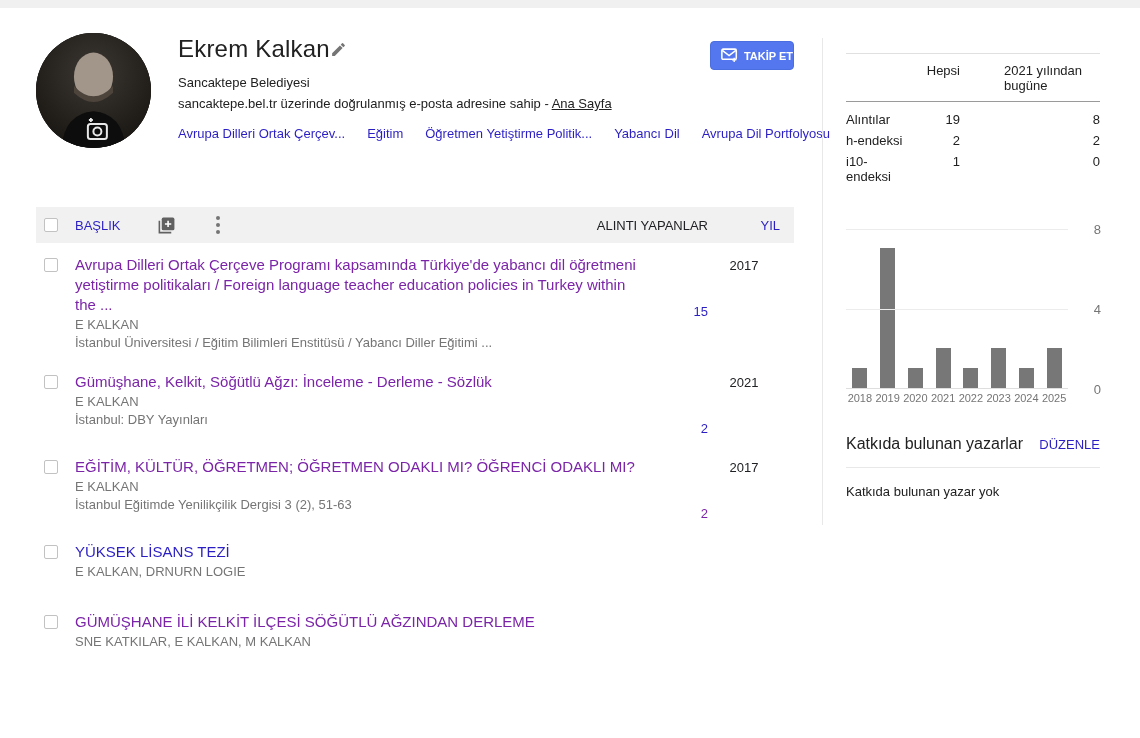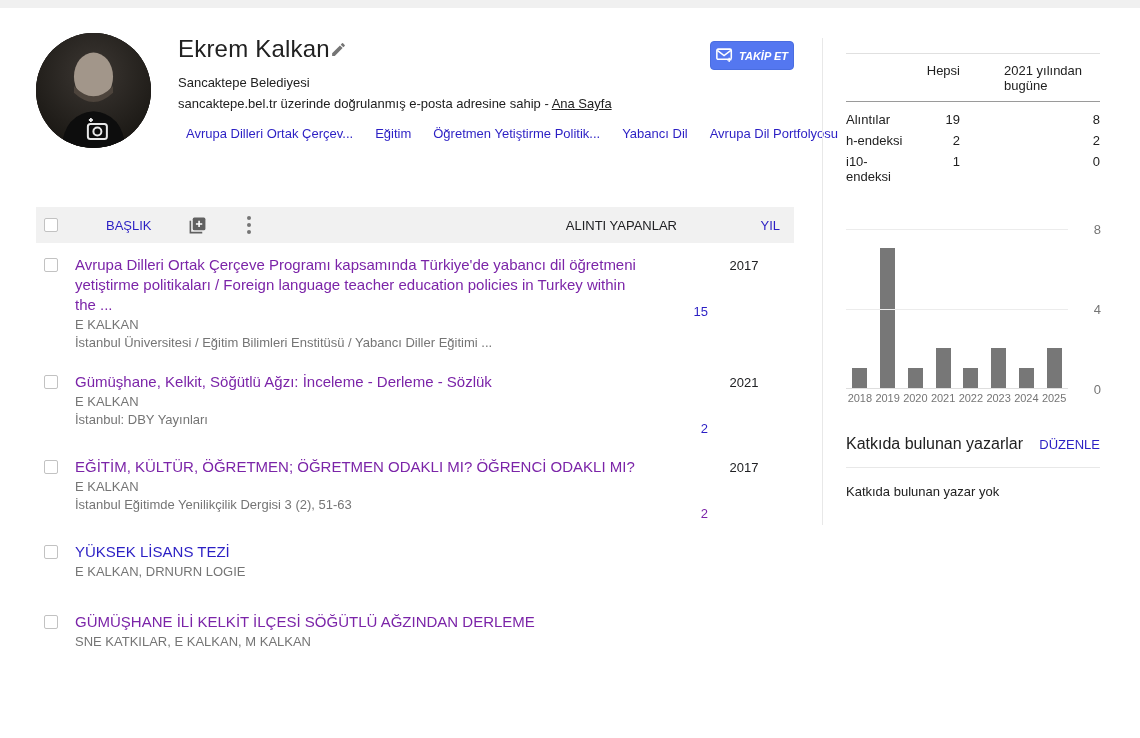--- a/index.html
+++ b/index.html
@@ -18,34 +18,34 @@
   .avatar{position:relative; width:115px; height:115px; border-radius:50%;
     overflow:hidden; flex:0 0 115px; cursor:pointer; background:#24211e;}
   .avatar svg.photo{width:100%; height:100%; display:block;}
   .cam{position:absolute; left:50%; bottom:8px; transform:translateX(-38%);}
   .info{margin-left:27px; padding-top:2px;}
   .name-row{display:flex; align-items:center; }
   .name-row h1{font-size:24px; font-weight:400; color:var(--text); letter-spacing:.2px;}
   .affil{font-size:13px; margin-top:12px; color:var(--text);}
   .verified{font-size:13px; margin-top:6px; color:var(--text);}
   .verified a{color:var(--text); text-decoration:underline; cursor:pointer;}
-  .interests{margin-top:12px; font-size:13px; max-width:530px; line-height:21px;margin-left:8px;}
+  .interests{margin-top:12px; font-size:13px; max-width:530px; line-height:21px;}
   .interests a{color:var(--blue); text-decoration:none; margin-right:22px; cursor:pointer; white-space:nowrap;}
   .follow-btn{position:absolute; right:0; top:8px; width:84px; height:29px;
     background:var(--btn); color:#fff; border:1px solid #4a6de0; border-radius:4px;
     font-size:11px; font-weight:bold; font-family:"Liberation Sans",sans-serif;
-    display:flex; align-items:center; justify-content:center; gap:6px; cursor:pointer;font-style:italic;}
+    display:flex; align-items:center; justify-content:flex-end; gap:6px; cursor:pointer;}
 
   
   .tbl-header{margin-top:22px; height:36px; background:#f1f1f1; display:flex;
     align-items:center; padding:0 14px 0 8px; font-size:13px;}
   .cbx{width:14px; height:14px; border:1px solid #c2c2c2; border-radius:2px;
     background:#fff; display:inline-block; flex:0 0 14px; cursor:pointer;}
   .tbl-header .cbx{margin-right:17px;}
-  .tbl-header a{text-decoration:none; cursor:pointer;margin-left:31px;}
+  .tbl-header a{text-decoration:none; cursor:pointer;}
   .col-title{color:var(--blue);}
   .libadd{margin-left:36px; cursor:pointer; display:flex;}
   .kebab{margin-left:38px; cursor:pointer; display:flex; flex-direction:column; gap:3px; padding:2px;}
   .kebab i{width:4px; height:4px; border-radius:50%; background:#757575; display:block;}
   .spacer{flex:1;}
   .col-cite{color:#202124; cursor:pointer;}
   .col-year{color:var(--blue); width:72px; text-align:right;}
 
   .article-row{display:flex; align-items:flex-start; padding:12px 14px 9px 8px;}
   .article-row .cbx{margin-top:3px; margin-right:17px;}

